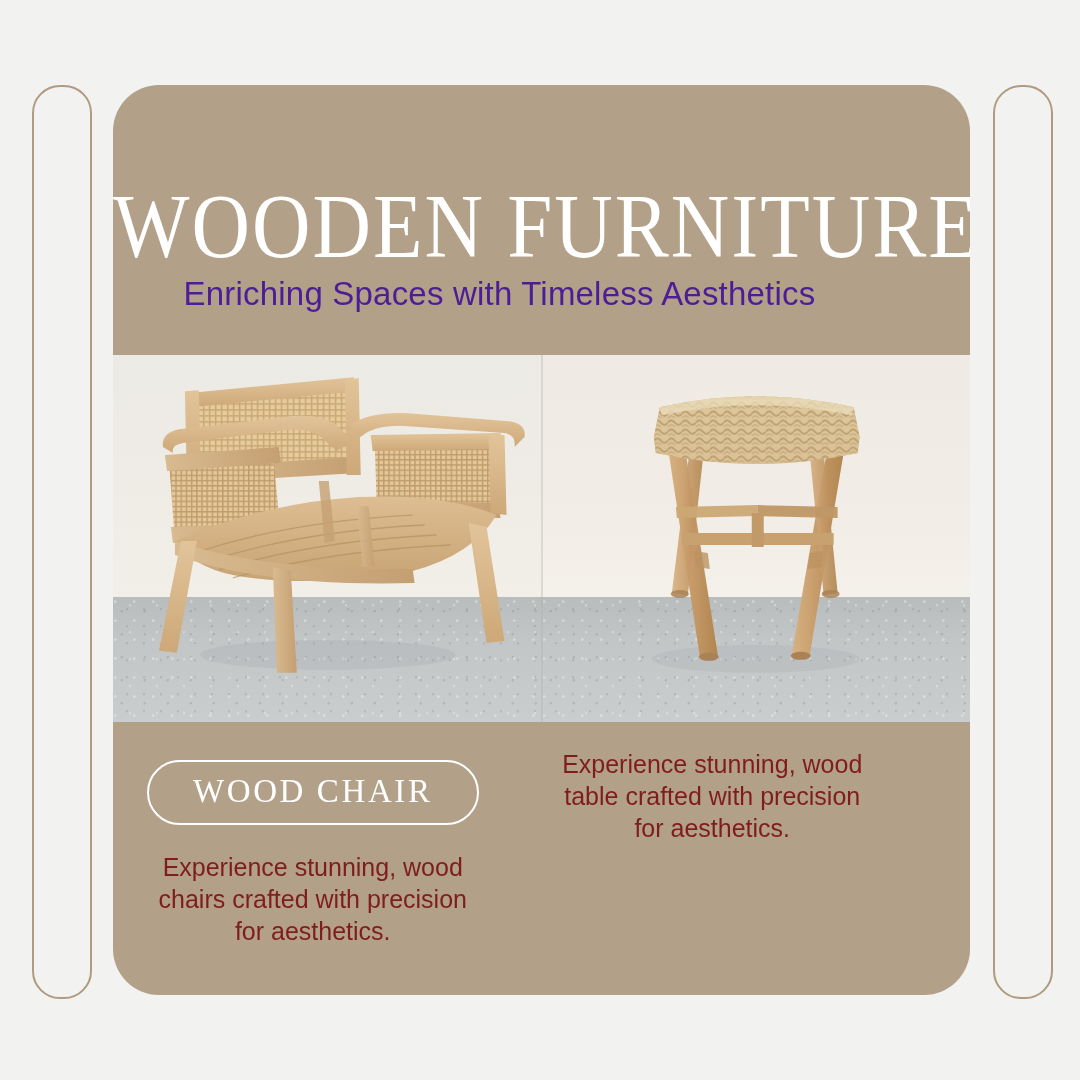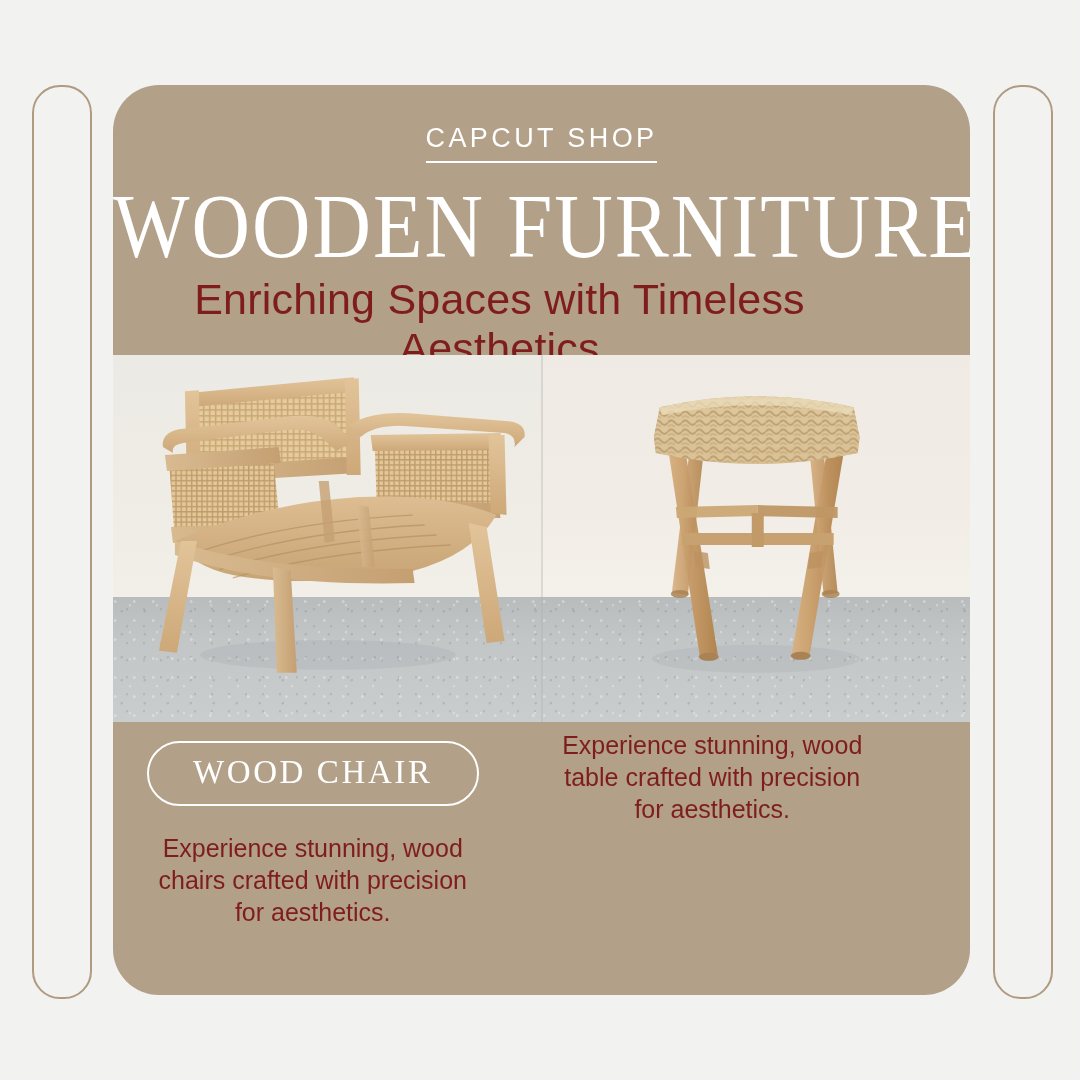--- a/index.html
+++ b/index.html
@@ -38,21 +38,21 @@
   .title{
     position:absolute;left:0;top:96px;width:857px;
     color:#ffffff;
     font-family:"Liberation Serif", serif;
     font-size:81px;line-height:82px;font-weight:400;letter-spacing:2px;
     white-space:nowrap;
     transform:scaleY(1.12);transform-origin:top center;
   }
   .subtitle{
     position:absolute;left:0;top:190px;width:773px;
-    color:#7f1d1d;font-size:43px;font-weight:300;letter-spacing:.2px;
+    color:#4c1d95;font-size:33px;font-weight:300;letter-spacing:.2px;
   }
 
   
   .photos{position:absolute;left:0;top:270px;width:857px;height:367px;display:flex;}
   .photo{position:relative;width:428.5px;height:367px;overflow:hidden;}
   .photo.right{width:428.5px;}
   .wall{position:absolute;left:0;top:0;width:100%;height:66%;
         background:linear-gradient(180deg,#eceae4 0%,#efece6 55%,#f2efe9 100%);}
   .wall.warm{background:linear-gradient(180deg,#efebe4 0%,#f1ede6 60%,#f4f0ea 100%);}
   .floor{position:absolute;left:0;bottom:0;width:100%;height:34%;
@@ -62,21 +62,21 @@
       radial-gradient(circle at 12% 24%, rgba(255,255,255,.6) 0 1.2px, transparent 1.6px),
       radial-gradient(circle at 38% 62%, rgba(120,125,128,.5) 0 1.1px, transparent 1.5px),
       radial-gradient(circle at 63% 30%, rgba(255,255,255,.55) 0 1.2px, transparent 1.6px),
       radial-gradient(circle at 82% 72%, rgba(120,125,128,.45) 0 1.1px, transparent 1.5px);
     background-size:19px 19px,23px 23px,27px 27px,17px 17px;}
   .seam{position:absolute;left:428px;top:0;width:2px;height:367px;
         background:rgba(180,175,168,.35);z-index:5;}
   .photo svg{position:absolute;left:0;top:0;width:100%;height:100%;}
 
   
-  .cols{position:absolute;left:0;top:618px;width:799px;height:273px;display:flex;}
+  .cols{position:absolute;left:0;top:637px;width:799px;height:273px;display:flex;}
   .col{width:428.5px;text-align:center;}
   .pill{
     display:inline-block;margin-top:38px;
     padding:13px 44px 15px;
     border:2px solid #ffffff;border-radius:40px;
     color:#ffffff;
     font-family:"Liberation Serif", serif;
     font-size:33px;letter-spacing:2.6px;line-height:1;
     white-space:nowrap;
   }
@@ -89,23 +89,20 @@
 <body>
 
 <div class="canvas">
 
   <div class="side-bar left"></div>
   <div class="side-bar right"></div>
 
   <div class="card">
 
     <div class="header">
-      <div class="eyebrow">
-        <span>CAPCUT SHOP</span>
-      </div>
       <div class="title">WOODEN FURNITURE</div>
       <div class="subtitle">Enriching Spaces with Timeless Aesthetics</div>
     </div>
 
     <div class="photos">
 
       <div class="photo left">
         <div class="wall"></div>
         <div class="floor"></div>
         <svg viewBox="0 0 429 367" preserveAspectRatio="xMidYMid meet">

